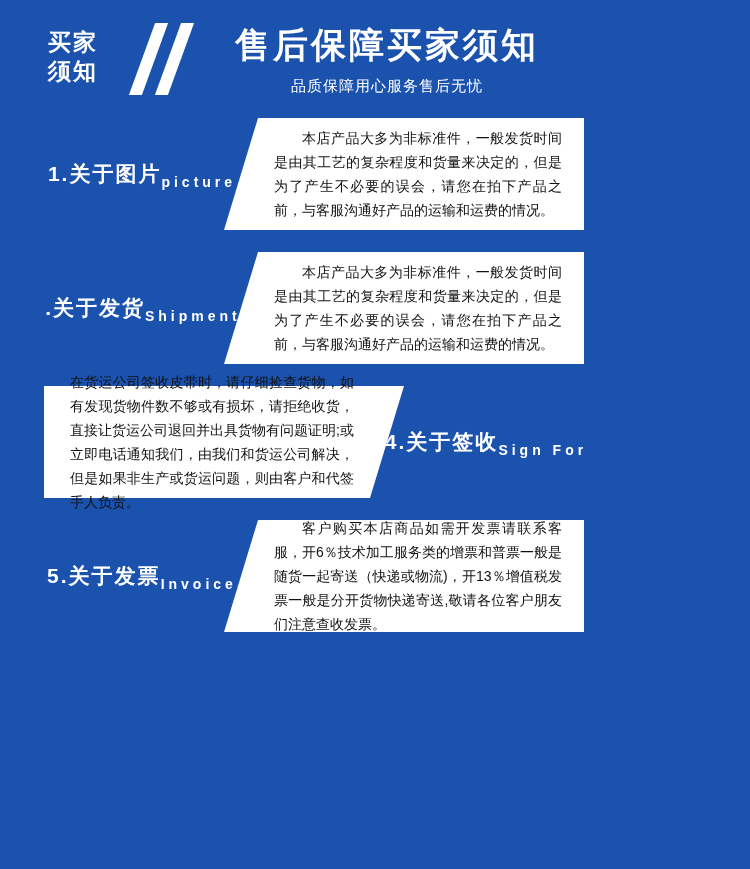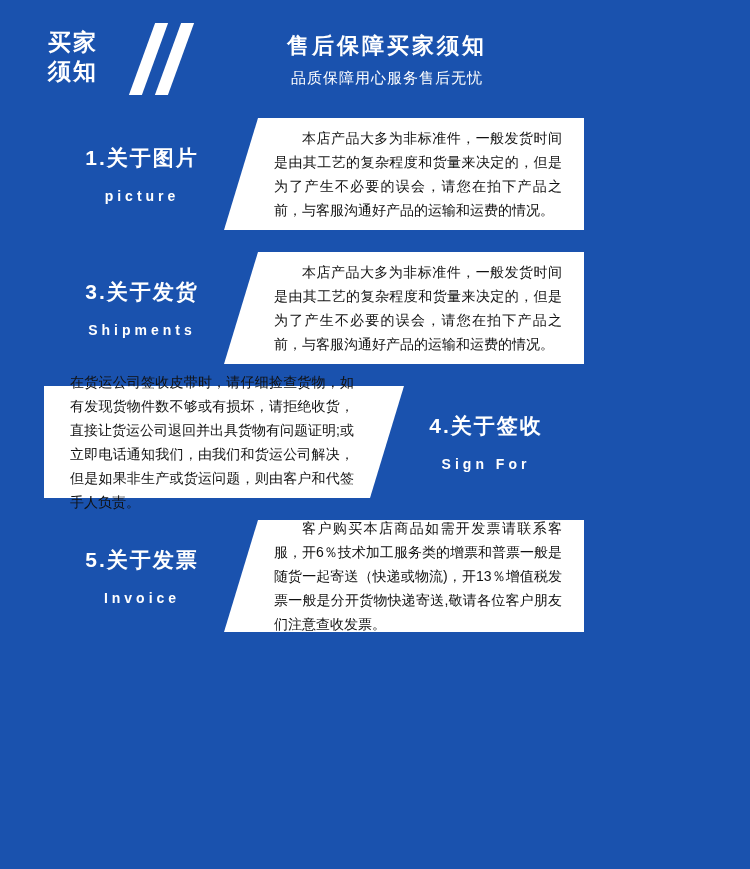--- a/index.html
+++ b/index.html
@@ -58,21 +58,21 @@
   .slash.s2 { left: 44px; }
 
   .header-titles {
     flex: 1;
     text-align: center;
     margin-left: -30px;
     margin-right: 40px;
   }
   .header-title {
     color: #ffffff;
-    font-size: 22px;
+    font-size: 35px;
     font-weight: bold;
     letter-spacing: 3px;
   }
   .header-sub {
     color: #ffffff;
     font-size: 15px;
     letter-spacing: 1px;
     margin-top: 8px;
   }
 
@@ -91,21 +91,21 @@
   .row:last-child { margin-bottom: 0; }
 
   
   .label-box {
     position: relative;
     width: 214px;
     flex: 0 0 214px;
     background: #1a52ae;
     color: #ffffff;
     display: flex;
-    flex-direction: column;
+    flex-direction: row;
     align-items: center;
     justify-content: center;
     z-index: 2;
   }
   .label-box.left {
     clip-path: polygon(0 0, 100% 0, calc(100% - 34px) 100%, 0 100%);
     padding-right: 18px;
     box-sizing: border-box;
   }
   .label-box.right {

